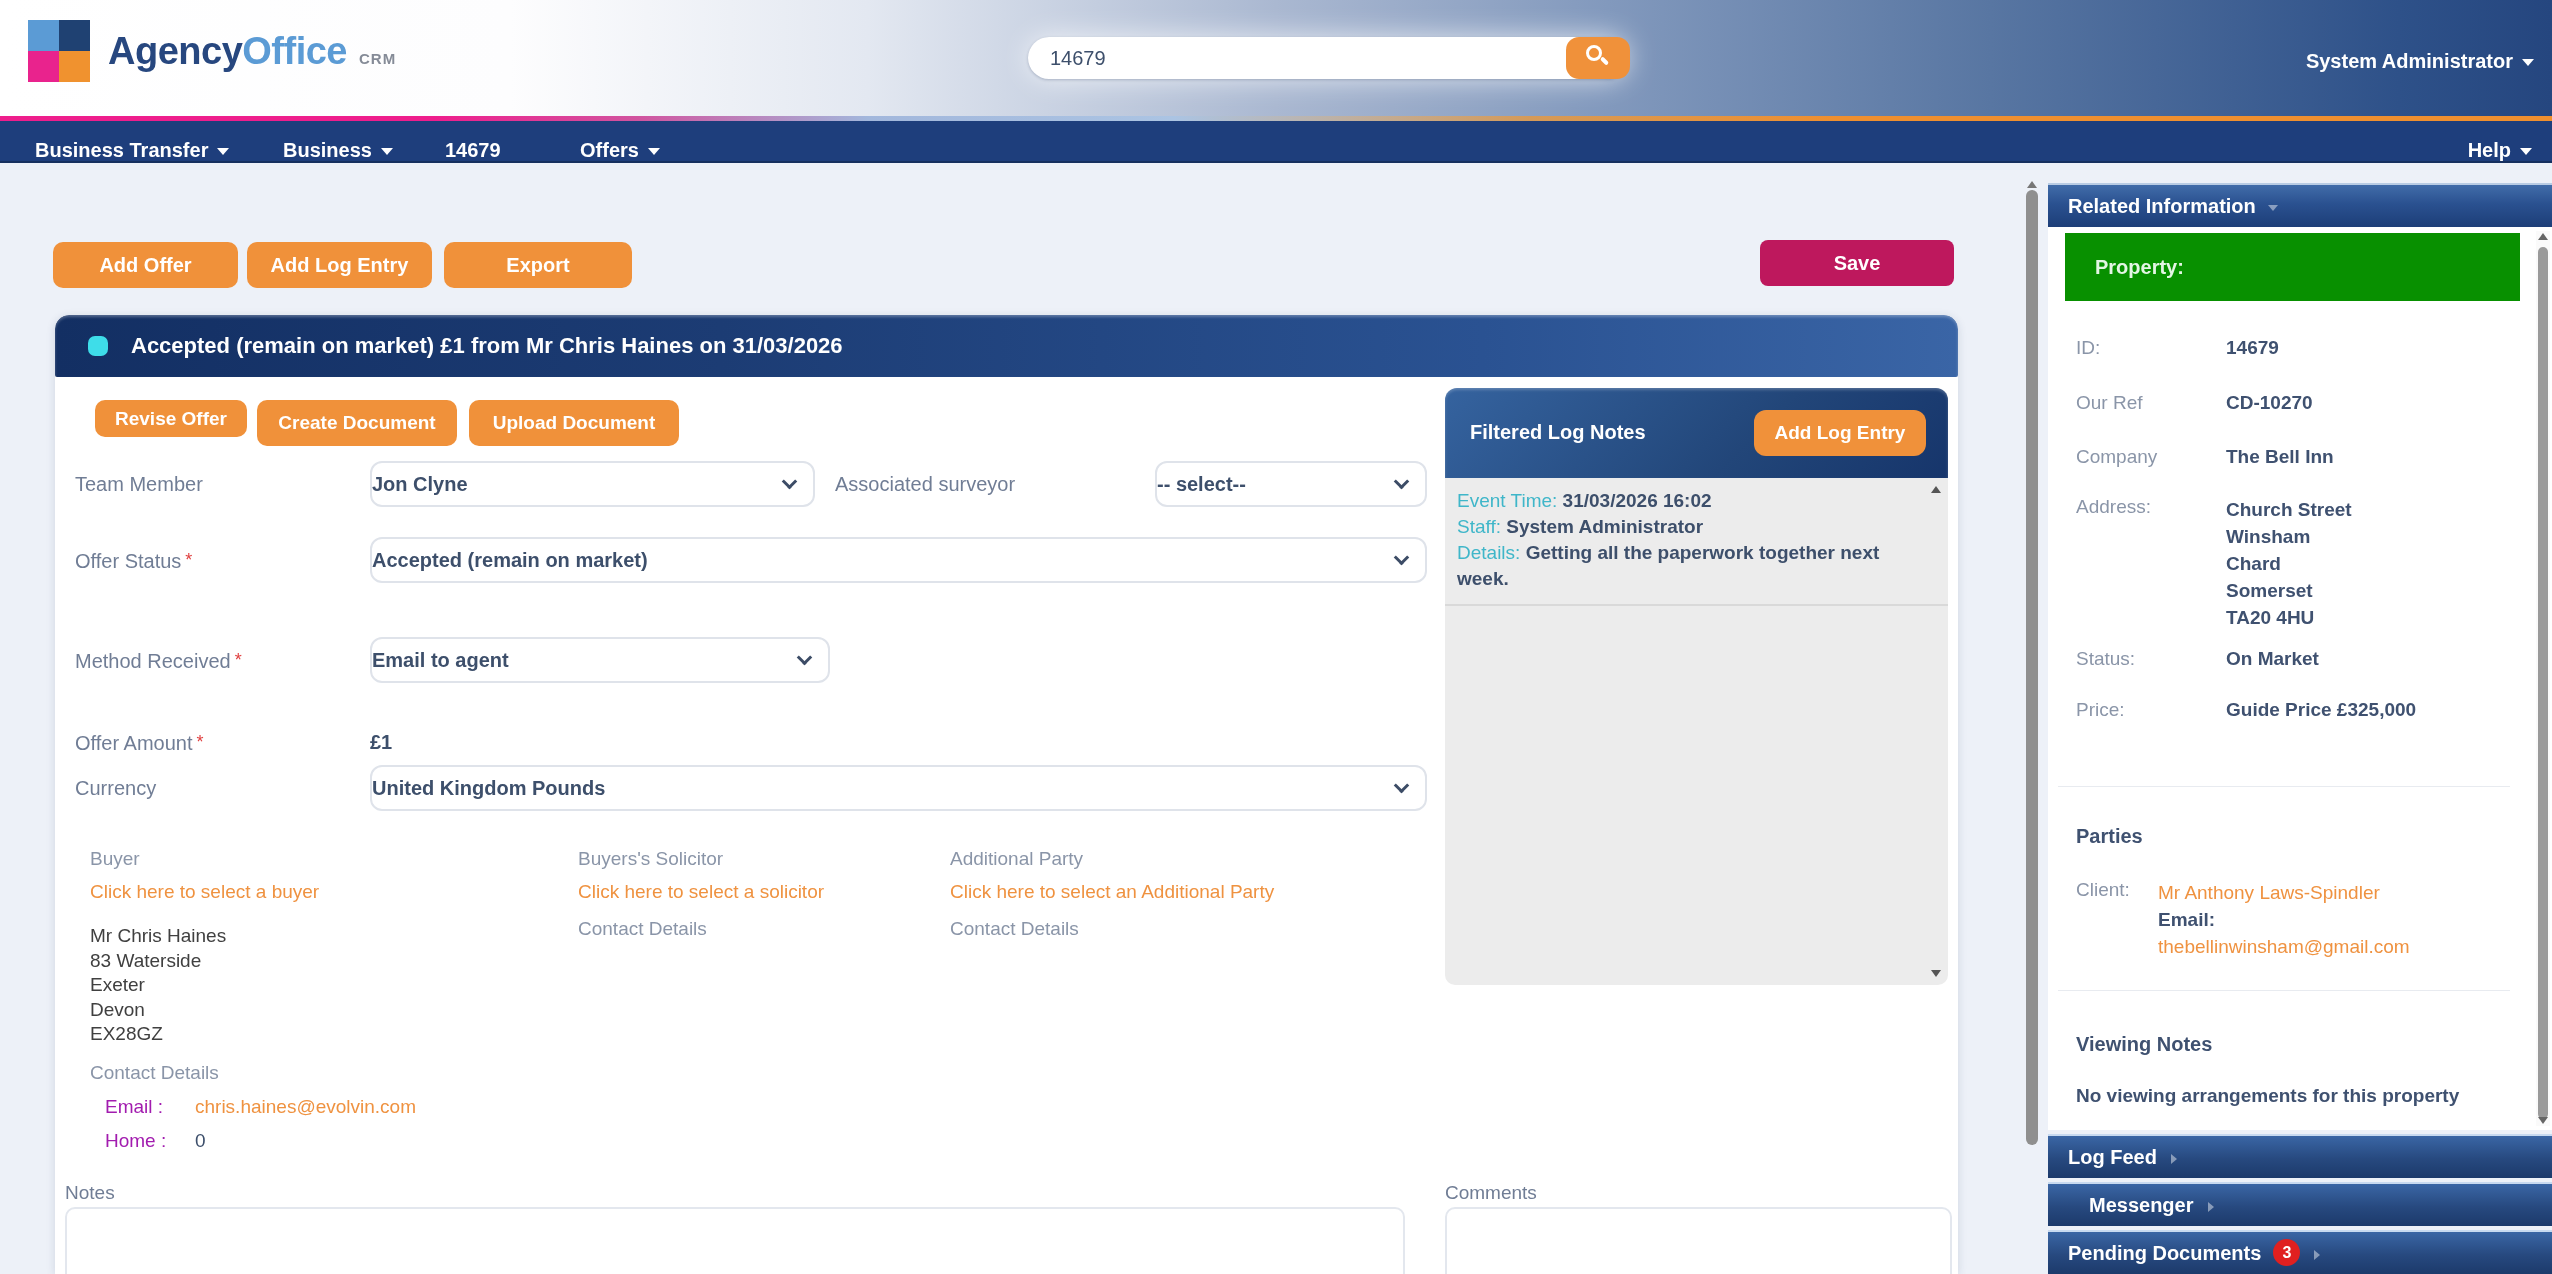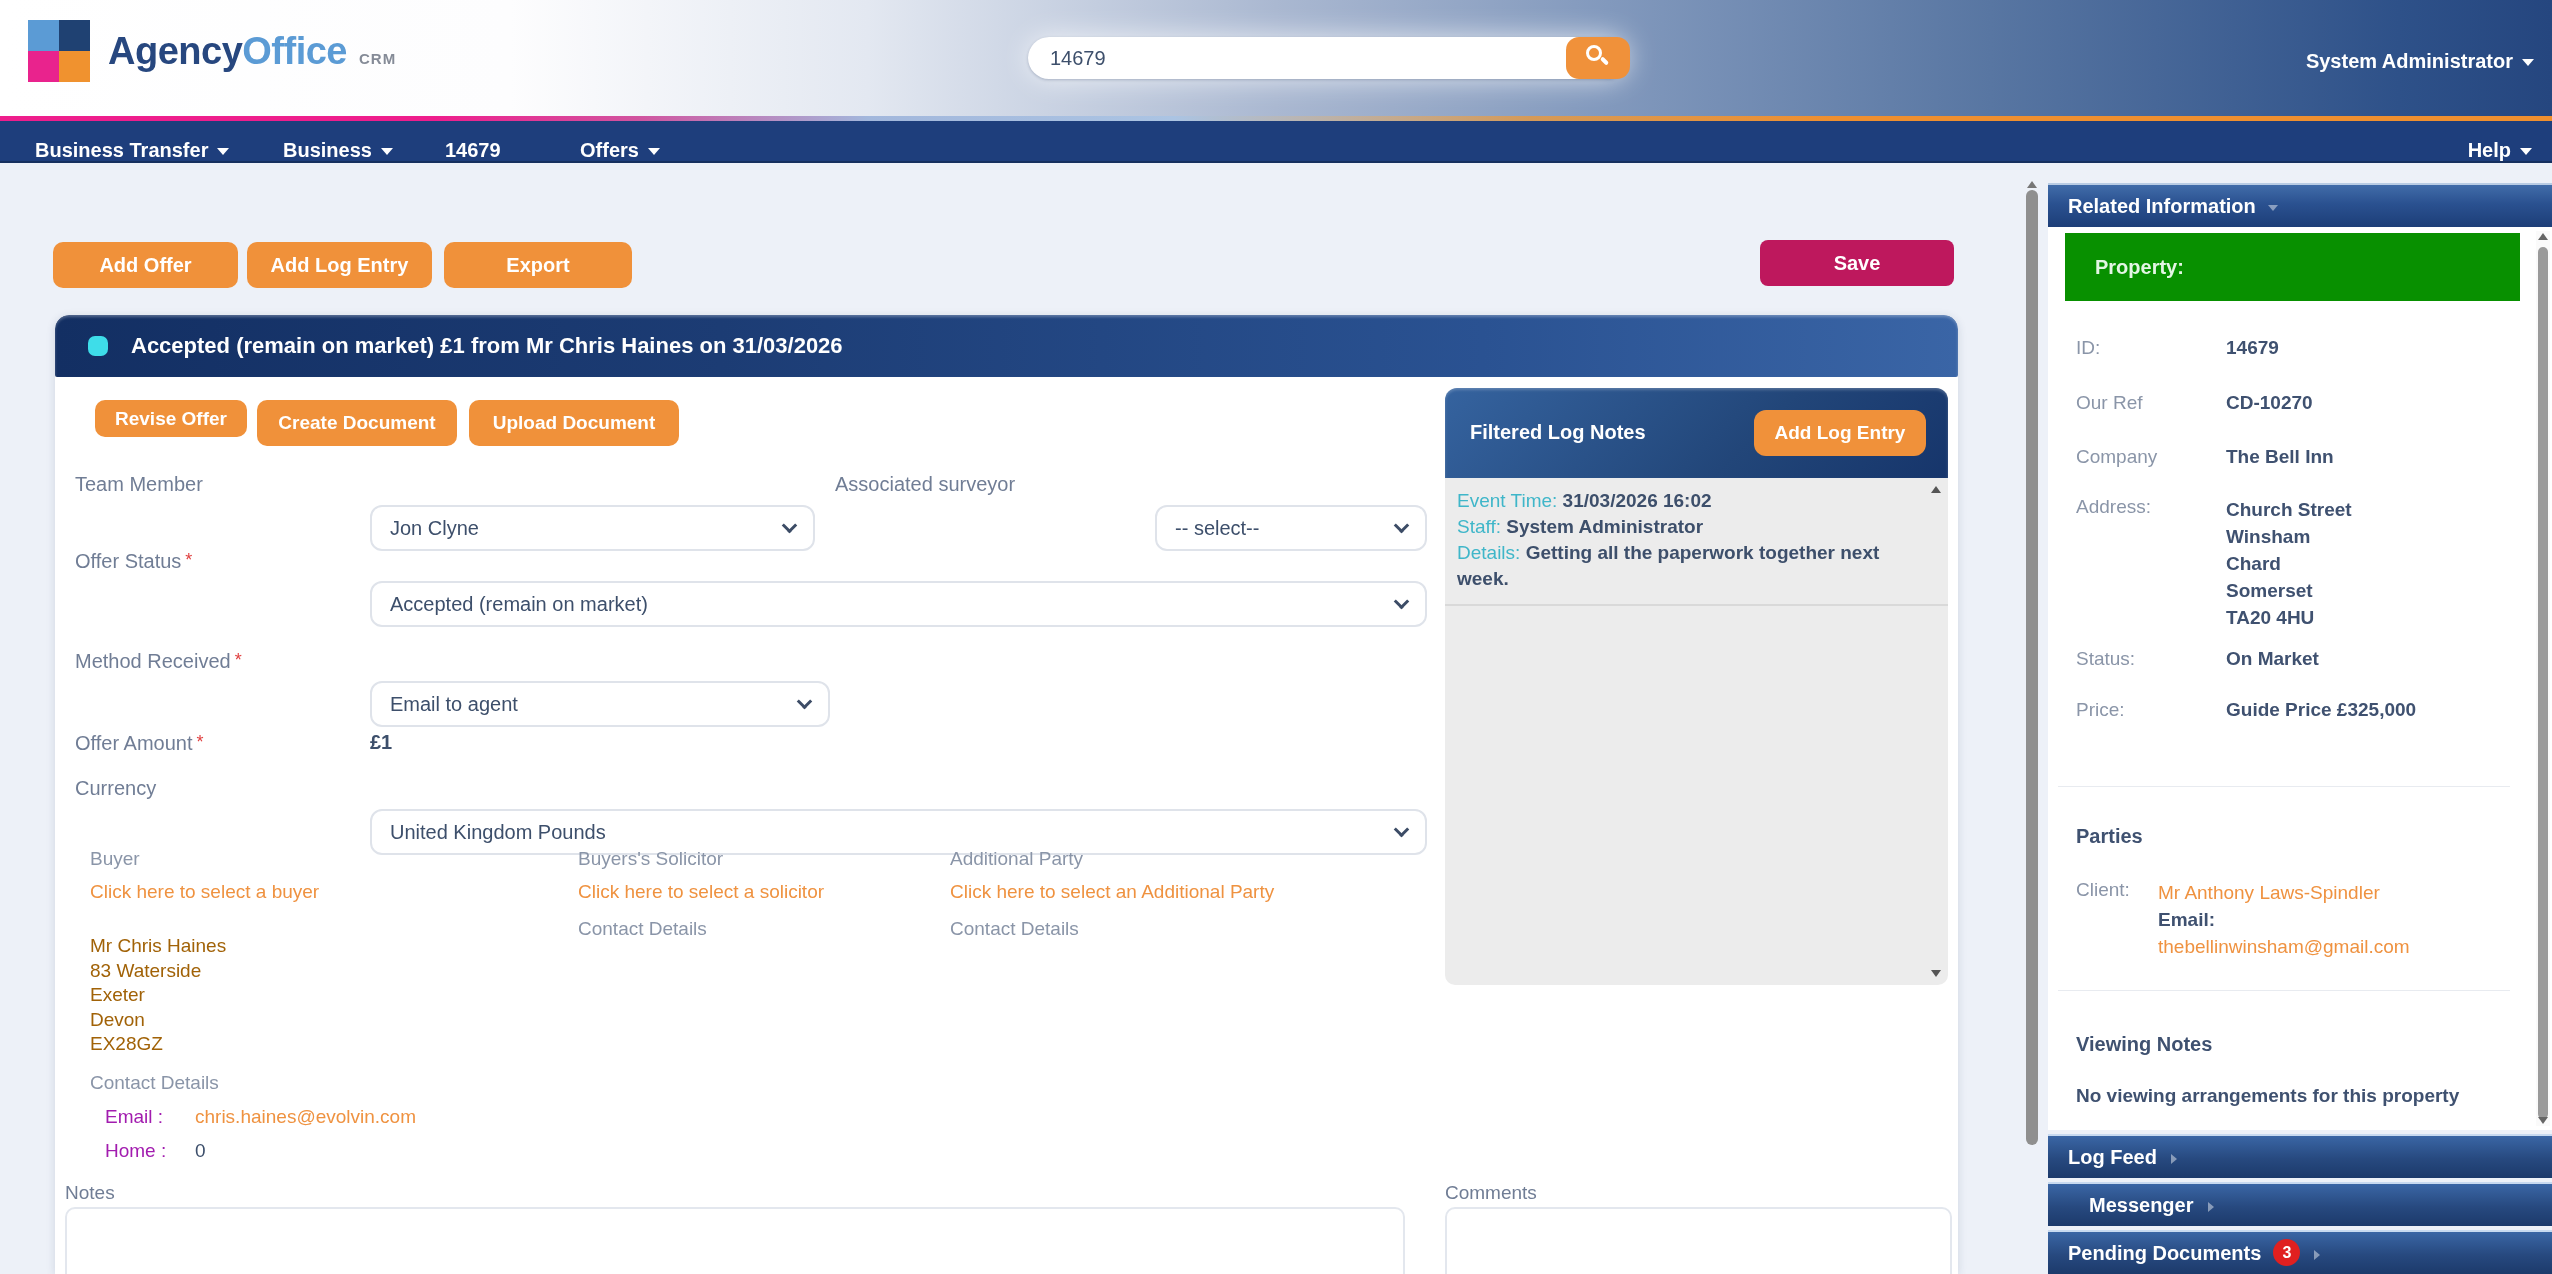--- a/index.html
+++ b/index.html
@@ -75,21 +75,21 @@
   .offer-title { position:absolute; left:76px; top:0; line-height:62px; color:#fff; font-size:22px; font-weight:bold; }
 
   #btn-revise { position:absolute; left:40px;  top:85px; width:152px; height:37px; font-size:19px; }
   #btn-create { position:absolute; left:202px; top:85px; width:200px; height:46px; font-size:19px; }
   #btn-upload { position:absolute; left:414px; top:85px; width:210px; height:46px; font-size:19px; }
 
   .flabel { position:absolute; color:#707d95; font-size:20px; white-space:nowrap; }
   .req { color:#e04040; margin-left:4px; font-size:18px; vertical-align:2px; }
   .select {
     position:absolute; height:46px; background:#fff; border:2px solid #dfe3ea; border-radius:12px;
-    font-size:20px; color:#3d4f6b; line-height:42px; padding-left:18px; font-weight:400; cursor:pointer;margin-top:44px;
+    font-size:20px; color:#3d4f6b; line-height:42px; padding-left:0; font-weight:700; cursor:pointer;
   }
   .chev { position:absolute; right:18px; top:13px; width:11px; height:11px; border-right:3px solid #3c4c66; border-bottom:3px solid #3c4c66; transform:rotate(45deg); }
 
   #lbl-team     { left:20px; top:146px; line-height:46px; }
   #sel-team     { left:315px; top:146px; width:445px; }
   #lbl-surveyor { left:780px; top:146px; line-height:46px; }
   #sel-surveyor { left:1100px; top:146px; width:272px; }
   #lbl-status   { left:20px; top:222px; line-height:46px; }
   #sel-status   { left:315px; top:222px; width:1057px; }
   #lbl-method   { left:20px; top:322px; line-height:46px; }
@@ -99,21 +99,21 @@
   #lbl-currency { left:20px; top:450px; line-height:46px; }
   #sel-currency { left:315px; top:450px; width:1057px; }
 
   
   .pcol { position:absolute; top:533px; font-size:19px; }
   #col-buyer { left:35px; width:460px; }
   #col-solicitor { left:523px; width:350px; }
   #col-party { left:895px; width:420px; }
   .pcol-h { color:#8a95a8; }
   .olink { color:#ef9240; cursor:pointer; margin-top:11px; }
-  .addr-block { margin-top:31px; line-height:24.5px; color:#a16207; }
+  .addr-block { margin-top:21px; line-height:24.5px; color:#404040; }
   .addr-block div { cursor:pointer; }
   .contact-h { color:#8a95a8; margin-top:15px; }
   .crow { margin-top:12px; padding-left:15px; display:flex; }
   .crow-label { font-weight:normal; color:#a21caf; width:90px; }
   .crow-val { color:#ef9240; cursor:pointer; }
   .crow-val-dark { color:#3d4f6b; }
 
   .notes-label { position:absolute; left:10px; top:867px; font-size:19px; color:#707d95; }
   .comments-label { position:absolute; left:1390px; top:867px; font-size:19px; color:#707d95; }
   .txtarea {

